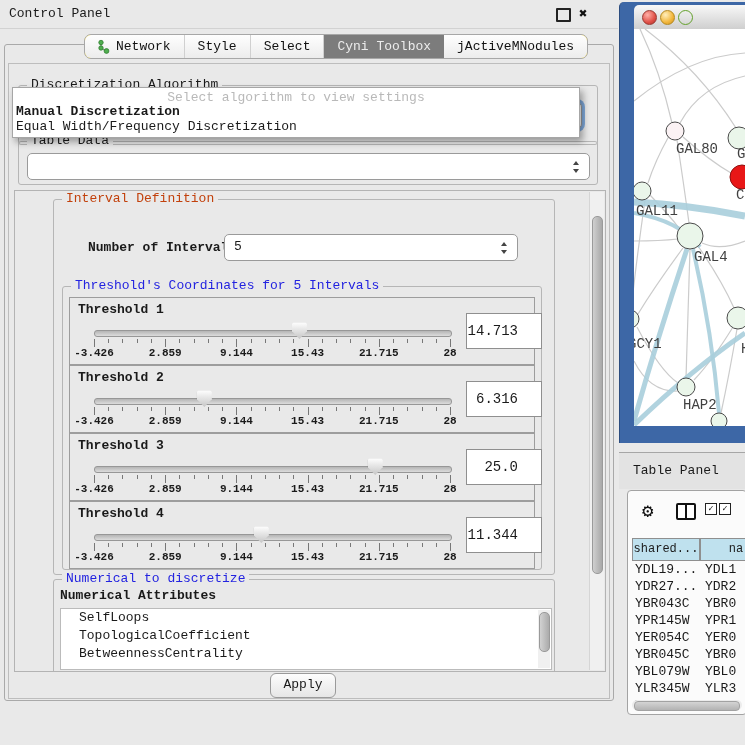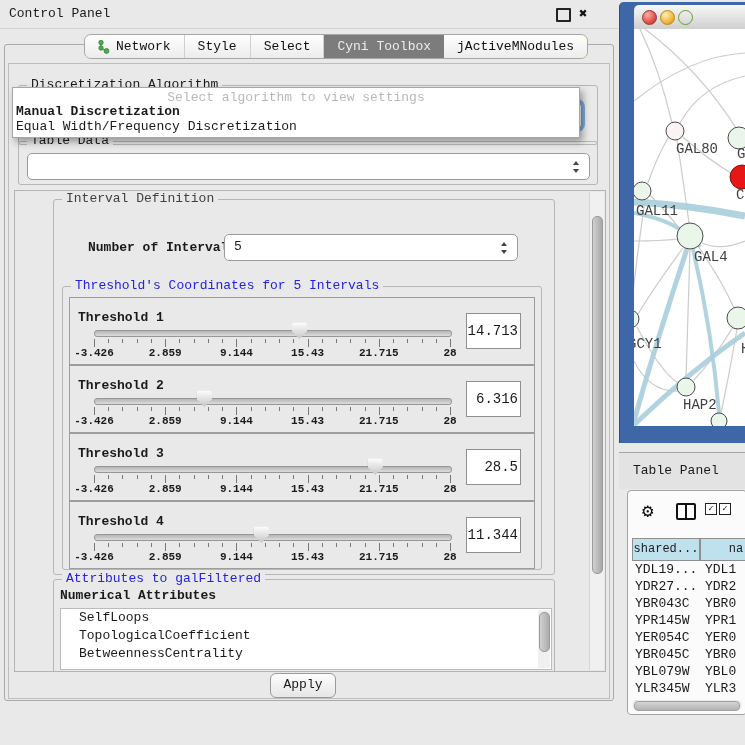--- a/index.html
+++ b/index.html
@@ -21,21 +21,21 @@
   .tabbar.bottom{left:142px;top:704px;}
   .tab{display:flex;align-items:center;padding:0 13px;font-size:13px;color:#111;
        background:linear-gradient(#fefefe,#ececec);white-space:nowrap;}
   .tab+.tab{border-left:1px solid #d0d0d0;}
   .tab.sel{background:#7c7c7c;color:#ececec;}
   .tab.sel+.tab{border-left:none;}
   .tab svg{margin-right:6px;}
   
   .groupbox{position:absolute;border:1px solid #b6b6b6;border-radius:3px;}
   .g-label{position:absolute;top:-9px;left:8px;background:#e9e9e9;padding:0 4px;font-size:13px;white-space:nowrap;}
-  .g-label.green{color:#404040;}
+  .g-label.green{color:#c2410c;}
   .g-label.blue{color:#2323e0;}
   
   .combo{position:absolute;background:#fff;border:1px solid #9a9a9a;border-radius:5px;}
   .combo .ctext{position:absolute;left:9px;top:0;line-height:24px;font-size:13px;white-space:nowrap;}
   .spin{position:absolute;right:9px;top:50%;transform:translateY(-50%);width:7px;height:12px;}
   .spin i{position:absolute;left:0;width:0;height:0;border-left:3.5px solid transparent;border-right:3.5px solid transparent;}
   .spin .u{top:0;border-bottom:4.5px solid #444;}
   .spin .d{bottom:0;border-top:4.5px solid #444;}
   .focus-ring{box-shadow:0 0 0 3px #7fa8d9;}
   
@@ -45,33 +45,33 @@
   .popup-item{position:absolute;left:3px;font-size:13px;white-space:nowrap;}
   .popup-item.b{font-weight:bold;}
   
   .scrollpane{position:absolute;left:14px;top:190px;width:590px;height:480px;border:1px solid #b3b3b3;
               background:#e9e9e9;overflow:hidden;}
   .vscroll{position:absolute;right:1px;top:1px;width:14px;height:478px;background:#f0f0f0;border-left:1px solid #d5d5d5;}
   .vthumb{position:absolute;left:2px;width:9px;border-radius:5px;
           background:linear-gradient(90deg,#cfcfcf,#a8a8a8);border:1px solid #9a9a9a;}
   
   .thresh-box{position:absolute;left:6px;width:464px;height:66px;border:1px solid #9d9d9d;background:#e9e9e9;}
-  .t-label{position:absolute;left:8px;top:4px;font-weight:bold;font-size:13px;margin-top:8px;}
+  .t-label{position:absolute;left:8px;top:4px;font-weight:bold;font-size:13px;}
   .track{position:absolute;left:24px;top:32px;width:356px;height:5px;border-radius:3px;
          background:linear-gradient(#b5b5b5,#dcdcdc);border:1px solid #979797;}
   .thumb{position:absolute;top:24px;width:15px;height:17px;
          background:linear-gradient(#ffffff,#c6c6c6);
          clip-path:polygon(8% 4%,92% 4%,100% 12%,100% 55%,50% 100%,0 55%,0 12%);
          filter:drop-shadow(0 1px 1px rgba(0,0,0,.45));}
   .ticks{position:absolute;left:24px;top:41px;width:356px;height:8px;}
   .tick{position:absolute;top:0;width:1px;background:#777;}
   .tlabels{position:absolute;left:24px;top:49px;width:356px;height:12px;}
   .tlab{position:absolute;transform:translateX(-50%);font-size:11px;font-weight:bold;color:#1a1a1a;white-space:nowrap;}
   .t-value{position:absolute;left:396px;top:15px;width:51px;height:34px;background:#fff;border:1px solid #8f8f8f;
-           font-size:14px;text-align:right;line-height:34px;padding-right:2px;}
+           font-size:14px;text-align:right;line-height:34px;padding-right:23px;}
   
   .listbox{position:absolute;background:#fff;border:1px solid #bbb;overflow:hidden;}
   .list-item{height:18px;line-height:18px;padding-left:18px;font-size:13px;white-space:nowrap;}
   .lscroll{position:absolute;right:1px;top:1px;width:12px;bottom:1px;background:#f0f0f0;}
   .lthumb{position:absolute;left:1px;top:2px;width:9px;height:38px;border-radius:5px;
           background:linear-gradient(90deg,#d2d2d2,#ababab);border:1px solid #9a9a9a;}
   .apply-btn{position:absolute;left:270px;top:673px;width:64px;height:23px;
              background:linear-gradient(#fdfdfd,#e6e6e6);border:1px solid #9a9a9a;border-radius:6px;
              font-size:13px;text-align:center;line-height:21px;z-index:15;}
   
@@ -298,21 +298,21 @@
                 <div class="tick" style="left: 356px; height: 8px;"></div>
               </div>
               <div class="tlabels">
                 <span class="tlab" style="left: 0px;">-3.426</span>
                 <span class="tlab" style="left: 71.2px;">2.859</span>
                 <span class="tlab" style="left: 142.4px;">9.144</span>
                 <span class="tlab" style="left: 213.6px;">15.43</span>
                 <span class="tlab" style="left: 284.8px;">21.715</span>
                 <span class="tlab" style="left: 356px;">28</span>
               </div>
-              <div class="t-value">28.5</div>
+              <div class="t-value">25.0</div>
             </div>
             <div class="thresh-box" style="top: 214px;">
               <div class="t-label">Threshold 4</div>
               <div class="track"></div>
               <div class="thumb" style="left: 183.818px;"></div>
               <div class="ticks">
                 <div class="tick" style="left: 0px; height: 8px;"></div>
                 <div class="tick" style="left: 14.24px; height: 4px;"></div>
                 <div class="tick" style="left: 28.48px; height: 4px;"></div>
                 <div class="tick" style="left: 42.72px; height: 4px;"></div>
@@ -346,21 +346,21 @@
                 <span class="tlab" style="left: 213.6px;">15.43</span>
                 <span class="tlab" style="left: 284.8px;">21.715</span>
                 <span class="tlab" style="left: 356px;">28</span>
               </div>
               <div class="t-value">11.344</div>
             </div>
           </div>
       </div>
     </div>
     <div class="groupbox" style="left:38px;top:388px;width:500px;height:100px;">
-      <span class="g-label blue">Attributes to galFiltered</span>
+      <span class="g-label blue">Numerical to discretize</span>
       <span style="position:absolute;left:6px;top:8px;font-weight:bold;">Numerical Attributes</span>
       <div class="listbox" style="left:6px;top:28px;width:490px;height:60px;">
         <div id="attrItems">
             <div class="list-item">SelfLoops</div>
             <div class="list-item">TopologicalCoefficient</div>
             <div class="list-item">BetweennessCentrality</div>
           </div>
         <div class="lscroll">
             <div class="lthumb"></div>
           </div>

